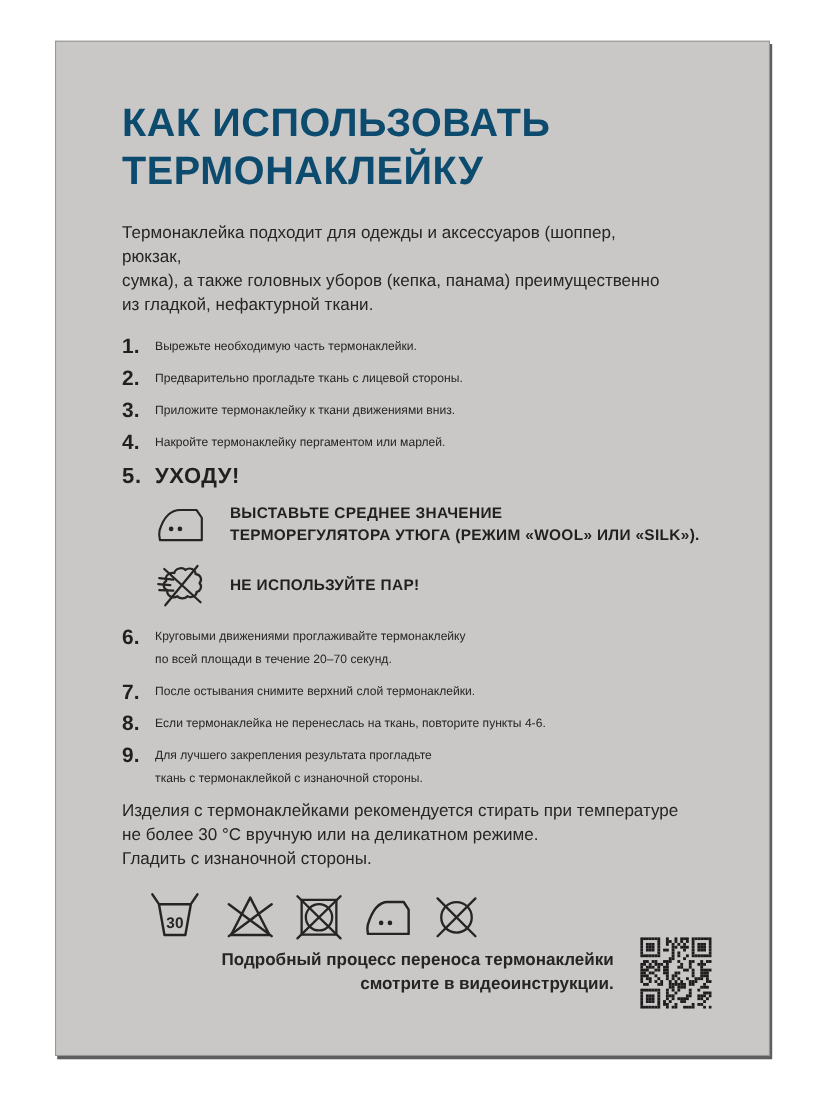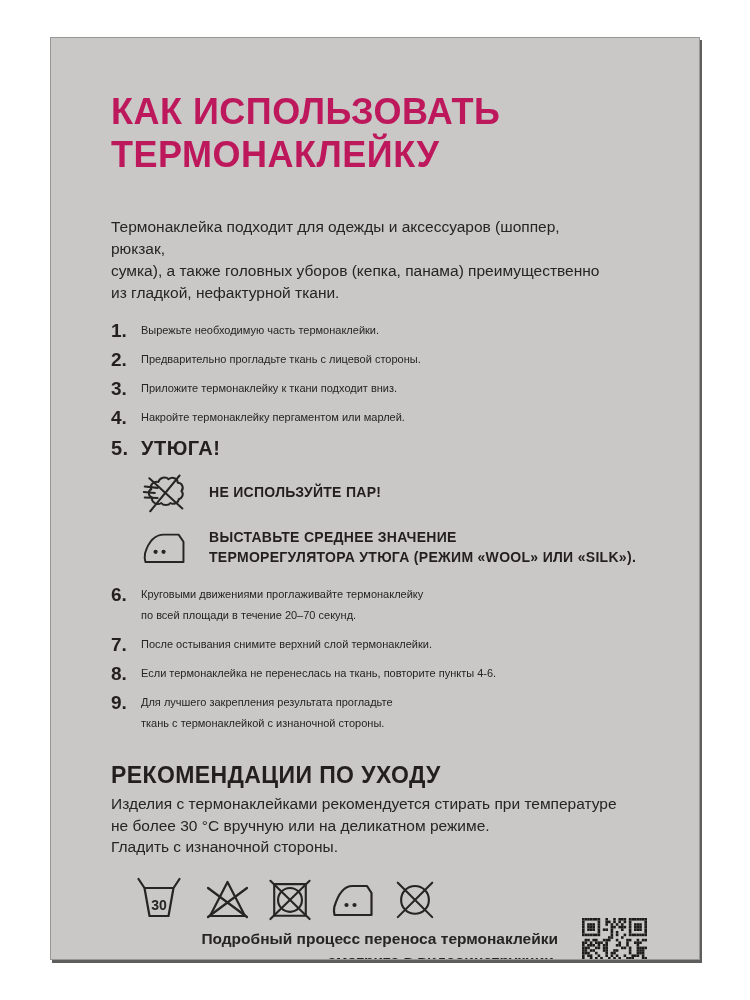--- a/index.html
+++ b/index.html
@@ -9,24 +9,24 @@
     background:#c9c8c6;
     border:1px solid #979795;
     box-shadow:2px 3px 0 #5e5e5c;
     padding:52px 58px 10px 60px;
     color:#262424;
     overflow:hidden;
   }
   .ml { white-space:pre-line; }
   .title {
     font-size:36px; line-height:43px; font-weight:800;
-    letter-spacing:.5px; color:#be185d; margin-bottom:8px;
+    letter-spacing:.5px; color:#0c4a6e; margin-bottom:8px;
     text-transform:uppercase;
   }
-  .intro { font-size:15.5px; line-height:22px; font-weight:500; margin-top:40px; max-width:500px; }
+  .intro { font-size:15.5px; line-height:22px; font-weight:500; margin-top:25px; max-width:500px; }
   .steps { margin-top:16px; }
   .step { display:flex; margin-bottom:8px; }
   .step .num { flex:0 0 30px; font-size:19px; line-height:21px; font-weight:800; color:#231f20; }
   .step .txt { font-size:11px; line-height:21px; font-weight:500; }
   .step.important .num,
   .step.important .txt { font-size:20px; line-height:24px; font-weight:800; letter-spacing:.5px; color:#231f20; }
   .note-block { margin:10px 0 14px 30px; }
   .note { display:flex; align-items:center; margin-bottom:12px; }
   .note .icon { flex:0 0 46px; margin-right:22px; display:flex; justify-content:center; }
   .note p { font-size:14px; line-height:20px; font-weight:800; letter-spacing:.3px; color:#231f20; }
@@ -59,54 +59,54 @@
     <div class="step">
       <span class="num">1.</span>
       <span class="txt ml">Вырежьте необходимую часть термонаклейки.</span>
     </div>
     <div class="step">
       <span class="num">2.</span>
       <span class="txt ml">Предварительно прогладьте ткань с лицевой стороны.</span>
     </div>
     <div class="step">
       <span class="num">3.</span>
-      <span class="txt ml">Приложите термонаклейку к ткани подходит вниз.</span>
+      <span class="txt ml">Приложите термонаклейку к ткани движениями вниз.</span>
     </div>
     <div class="step">
       <span class="num">4.</span>
       <span class="txt ml">Накройте термонаклейку пергаментом или марлей.</span>
     </div>
     <div class="step important">
       <span class="num">5.</span>
-      <span class="txt ml">УТЮГА!</span>
+      <span class="txt ml">УХОДУ!</span>
     </div>
   </div>
 
   <div class="note-block">
-    <div class="note">
-      <span class="icon">
-        <svg class="sym" width="44" height="44" viewBox="0 0 48 48">
-          <path d="M3 18 L17 19.5 M2 24 L14 25 M3 30 L17 30.5"></path>
-          <path d="M21 36 c-5 3 -11 -1 -10 -6 c-4 -1 -5 -7 -1 -9 c-2 -5 3 -9 8 -8 c1 -5 8 -6 11 -3 c4 -3 10 -1 10 4 c5 0 7 6 4 9 c3 3 1 8 -3 9 c0 4 -6 6 -9 4 c-2 3 -8 3 -10 0 z"></path>
-          <path d="M8 9 L44 42 M41 6 L9 45"></path>
-        </svg>
-      </span>
-      <p class="ml">НЕ ИСПОЛЬЗУЙТЕ ПАР!</p>
-    </div>
     <div class="note">
       <span class="icon">
         <svg class="sym" width="46" height="42" viewBox="0 0 52 46">
           <path d="M5 40 H48 V17 L42.5 9 H26 Q11 9 4.6 30 Q3.6 35 5 40 Z"></path>
           <circle class="dot" cx="16.5" cy="28.5" r="2.4"></circle>
           <circle class="dot" cx="25.5" cy="28.5" r="2.4"></circle>
         </svg>
       </span>
       <p class="ml">ВЫСТАВЬТЕ СРЕДНЕЕ ЗНАЧЕНИЕ
 ТЕРМОРЕГУЛЯТОРА УТЮГА (РЕЖИМ «WOOL» ИЛИ «SILK»).</p>
     </div>
+    <div class="note">
+      <span class="icon">
+        <svg class="sym" width="44" height="44" viewBox="0 0 48 48">
+          <path d="M3 18 L17 19.5 M2 24 L14 25 M3 30 L17 30.5"></path>
+          <path d="M21 36 c-5 3 -11 -1 -10 -6 c-4 -1 -5 -7 -1 -9 c-2 -5 3 -9 8 -8 c1 -5 8 -6 11 -3 c4 -3 10 -1 10 4 c5 0 7 6 4 9 c3 3 1 8 -3 9 c0 4 -6 6 -9 4 c-2 3 -8 3 -10 0 z"></path>
+          <path d="M8 9 L44 42 M41 6 L9 45"></path>
+        </svg>
+      </span>
+      <p class="ml">НЕ ИСПОЛЬЗУЙТЕ ПАР!</p>
+    </div>
   </div>
 
   <div class="steps">
     <div class="step">
       <span class="num">6.</span>
       <span class="txt ml">Круговыми движениями проглаживайте термонаклейку
 по всей площади в течение 20–70 секунд.</span>
     </div>
     <div class="step">
       <span class="num">7.</span>
@@ -116,21 +116,20 @@
       <span class="num">8.</span>
       <span class="txt ml">Если термонаклейка не перенеслась на ткань, повторите пункты 4-6.</span>
     </div>
     <div class="step">
       <span class="num">9.</span>
       <span class="txt ml">Для лучшего закрепления результата прогладьте
 ткань с термонаклейкой с изнаночной стороны.</span>
     </div>
   </div>
 
-  <h2 class="section-heading ml">РЕКОМЕНДАЦИИ ПО УХОДУ</h2>
 
   <p class="care-text ml">Изделия с термонаклейками рекомендуется стирать при температуре
 не более 30 °C вручную или на деликатном режиме.
 Гладить с изнаночной стороны.</p>
 
   <div class="care-icons">
     <span class="cicon">
       <svg class="sym" width="56" height="48" viewBox="0 0 46 48">
         <path d="M2.5 5 L8.5 14 M43.5 5 L37.5 14 M8.5 14 H37.5 M8.5 14 L13.5 42 H32.5 L37.5 14"></path>
         <text x="23" y="36" text-anchor="middle" font-size="14">30</text>

